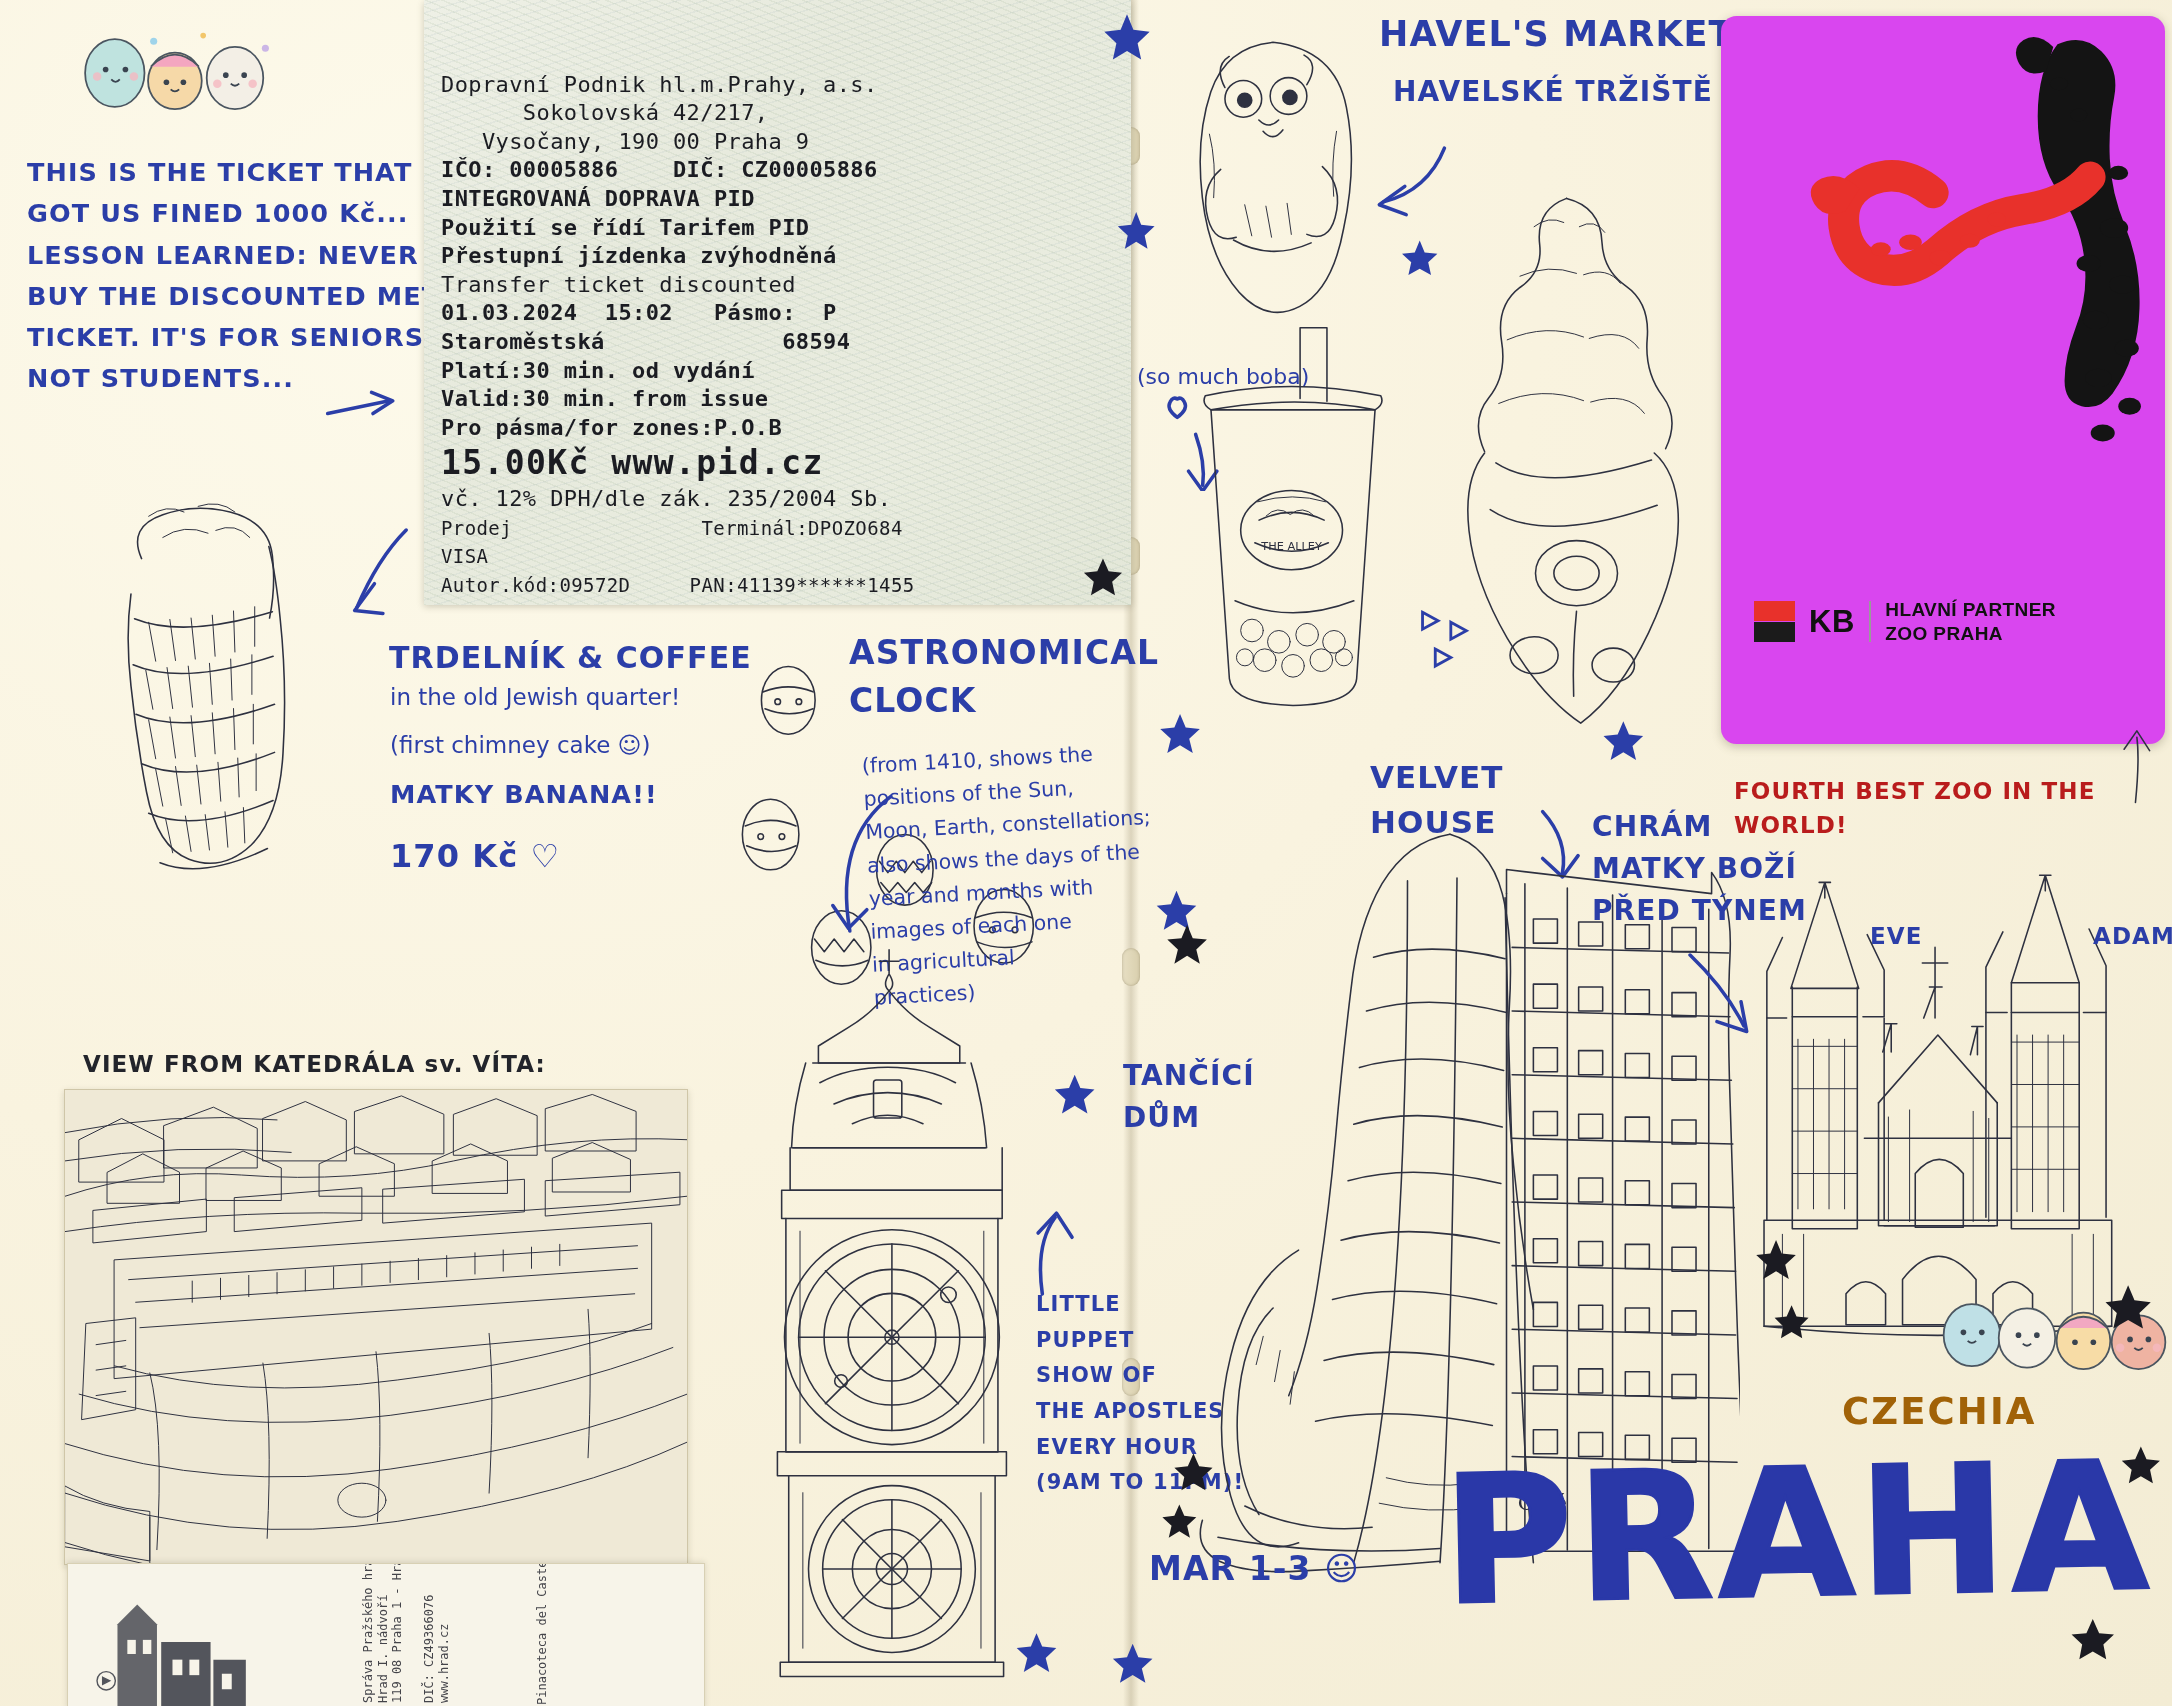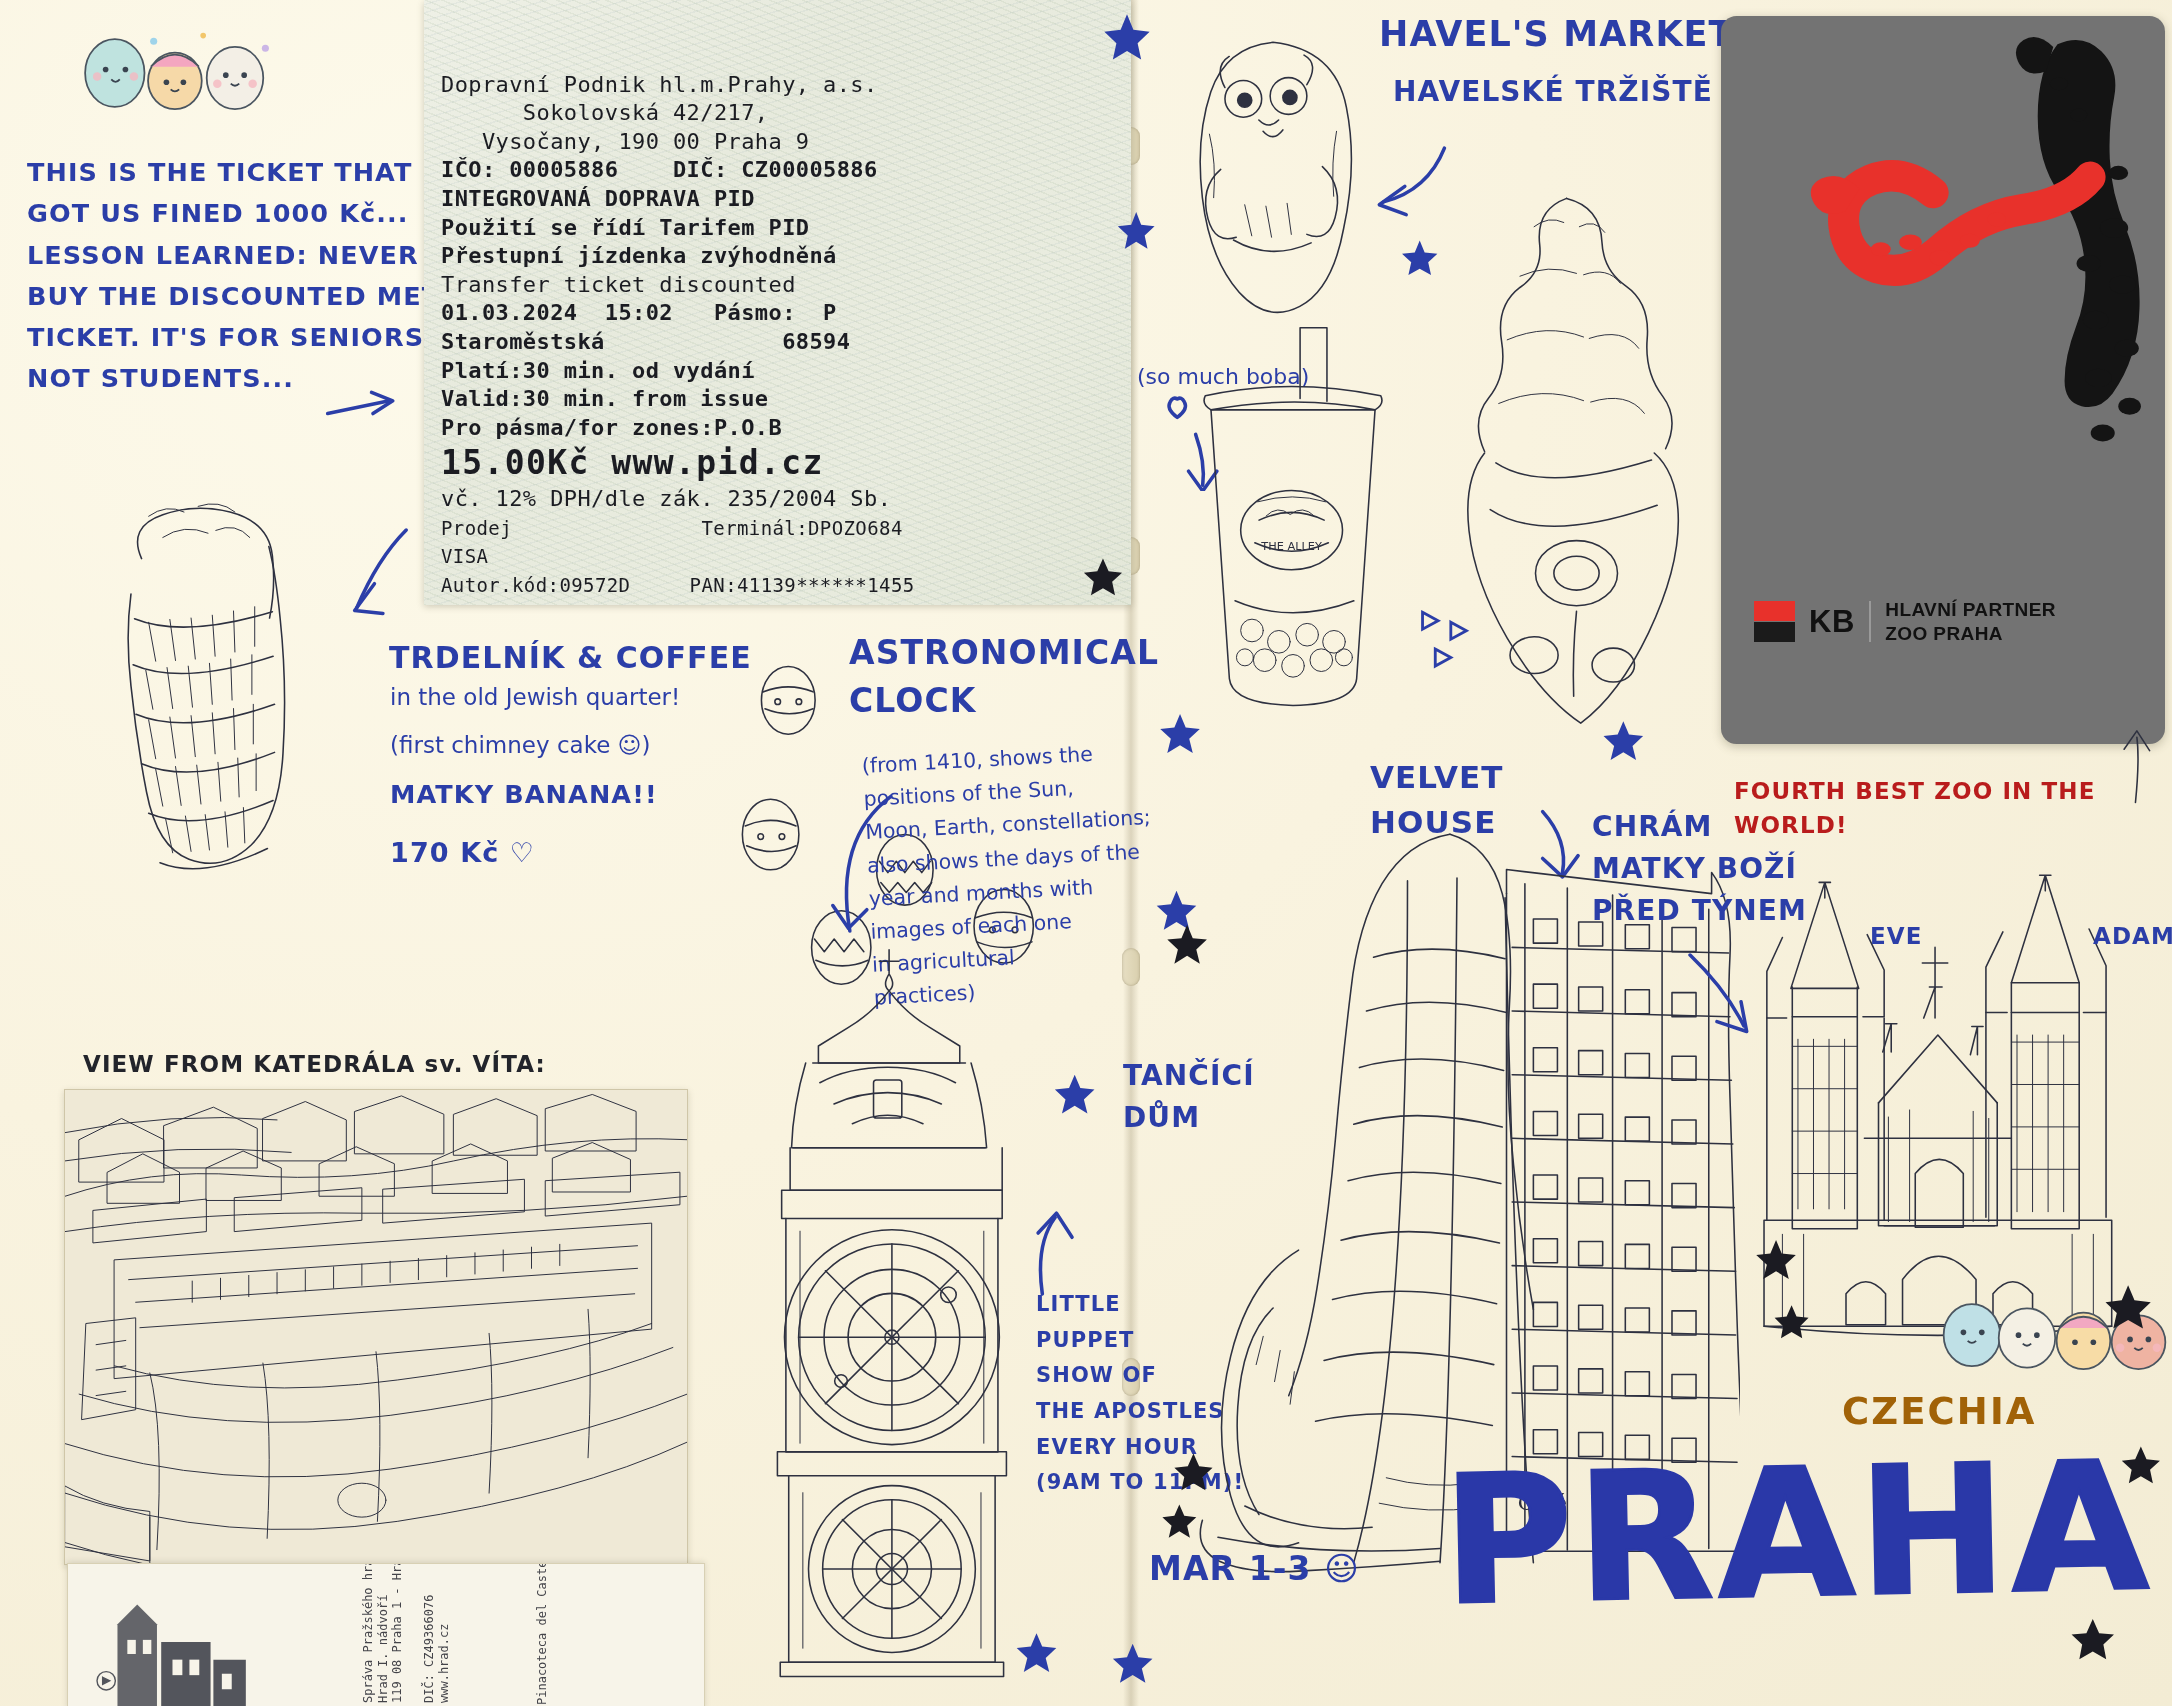--- a/index.html
+++ b/index.html
@@ -63,21 +63,21 @@
     white-space:pre;
     letter-spacing:0.4px;
     margin-top:32px;
   }
   .ticket-text .b{font-weight:bold;}
   .ticket-text .big{font-size:33px;font-weight:bold;letter-spacing:1.4px;}
 
   
   .zoocard{
     position:absolute;left:1721px;top:15.6px;width:444px;height:728px;
-    background:#737373;border-radius:15.6px;
+    background:#d946ef;border-radius:15.6px;
     box-shadow:0 2.8px 10px rgba(90,85,60,.30);
     overflow:hidden;
   }
   .kb-row{position:absolute;left:33px;bottom:98px;display:flex;align-items:center;gap:14px;}
   .kb-logo{width:41px;height:41px;position:relative;}
   .kb-logo .r{position:absolute;left:0;top:0;width:41px;height:20px;background:#e8312b;}
   .kb-logo .k{position:absolute;left:0;bottom:0;width:41px;height:20px;background:#1b1b1b;}
   .kb-word{font-size:31px;font-weight:bold;color:#111;letter-spacing:0.7px;}
   .kb-div{width:2.1px;height:41px;background:#9a9a9a;}
   .kb-txt{font-size:19px;font-weight:bold;color:#111;line-height:1.25;letter-spacing:0.4px;}
@@ -221,21 +221,21 @@
 
 <svg style="position:absolute;left:339px;top:523px;width:85px;height:113px" viewBox="0 0 120 160" width="85" height="113">
   <path class="blue-arrow" d="M95 10 q-40 40 -70 110"></path>
   <path class="blue-arrow" d="M50 86 L22 124 L62 128"></path>
 </svg>
 
 <div class="hw caps" style="left:389px;top:636px;font-size:30px">TRDELNÍK &amp; COFFEE</div>
 <div class="hw" style="left:390px;top:680px;font-size:23px">in the old Jewish quarter!</div>
 <div class="hw" style="left:390px;top:728px;font-size:23px">(first chimney cake ☺)</div>
 <div class="hw caps" style="left:390px;top:776px;font-size:25.5px">MATKY BANANA!!</div>
-<div class="hw caps" style="left:390px;top:833px;font-size:27px">170 Kč ♡</div>
+<div class="hw caps" style="left:390px;top:833px;font-size:32px">170 Kč ♡</div>
 
 <svg style="position:absolute;left:728px;top:665px;width:396px;height:339px" viewBox="0 0 560 480" width="396" height="339">
   <g class="sk">
     <ellipse cx="85" cy="50" rx="38" ry="48"></ellipse>
     <path d="M50 38 q35 -14 70 0 M52 62 q35 14 68 0"></path>
     <circle cx="70" cy="52" r="4"></circle>
       <circle cx="100" cy="52" r="4"></circle>
     <ellipse cx="60" cy="240" rx="40" ry="50"></ellipse>
     <path d="M24 228 q36 -16 72 0 M26 256 q36 16 70 0"></path>
     <circle cx="46" cy="243" r="4"></circle>

